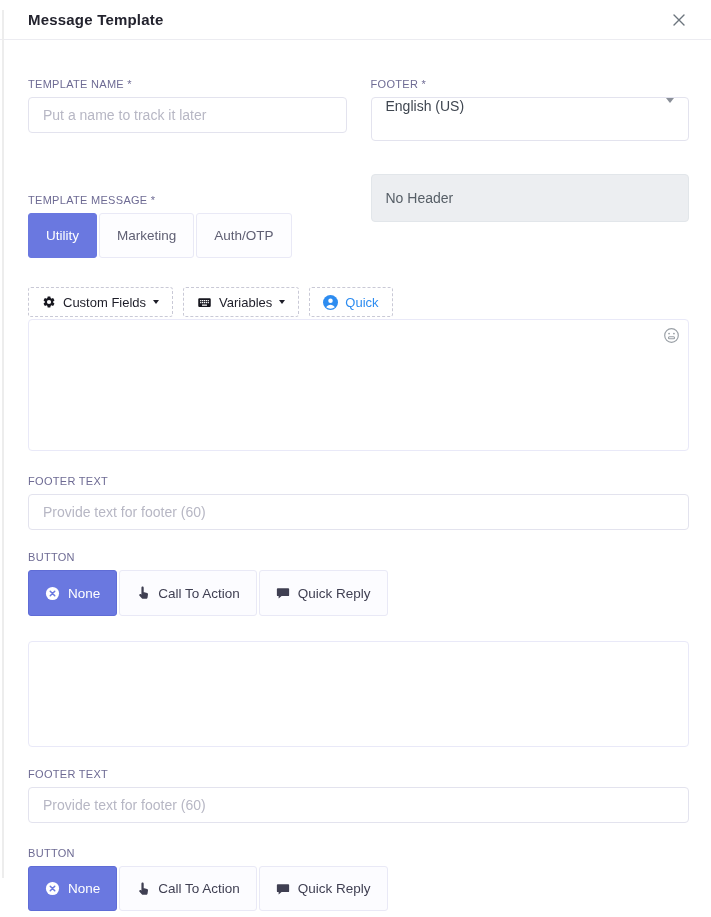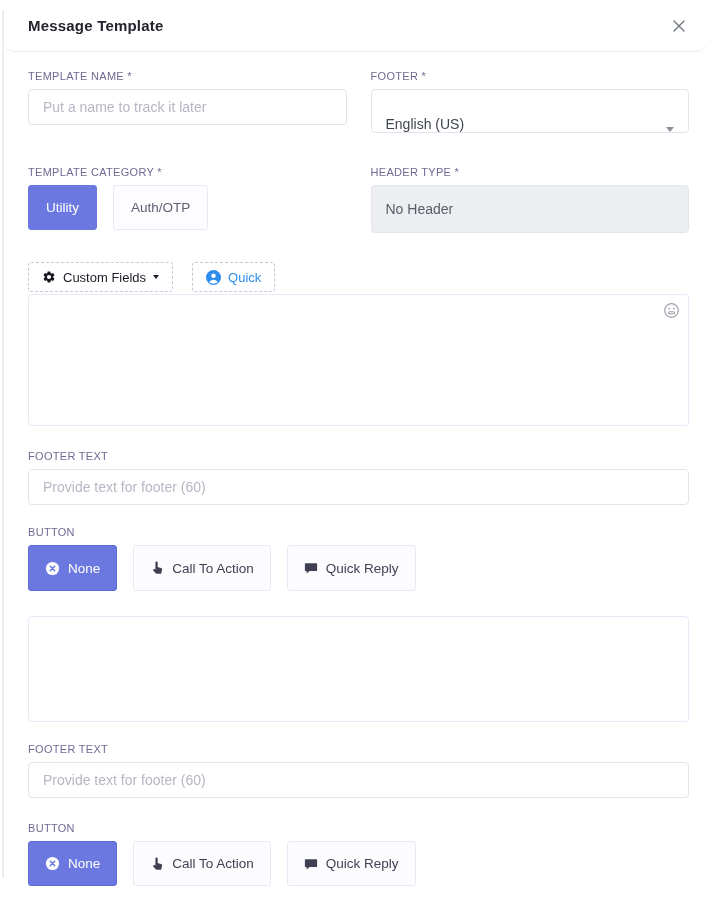--- a/index.html
+++ b/index.html
@@ -10,84 +10,84 @@
     color: #495057;
     position: relative;
     overflow: hidden;
   }
   .edge-line {
     position: absolute; left: 2px; top: 10px; width: 2px; height: 868px;
     background: #ededed;
   }
   
   .modal-header {
-    height: 52px;
+    height: 40px;
     display: flex; align-items: center; justify-content: space-between;
     padding: 0 22px 0 28px;
     border-bottom: 1px solid #ececf1;
-    border-radius: 16px;
   }
   .modal-title { font-size: 15px; font-weight: 700; color: #23232e; letter-spacing: .2px; }
   .close-btn {
     width: 20px; height: 20px; display: flex; align-items: center; justify-content: center;
     cursor: pointer; background: none; border: none;
   }
   
   .content { padding: 18px 22px 0 28px; }
   .row { display: flex; gap: 24px; }
   .col { flex: 1; min-width: 0; }
   .field-label {
     display: block;
     font-size: 11px; line-height: 13px; letter-spacing: .3px;
     color: #6e6b94;
     margin-bottom: 6px;
     white-space: nowrap;
+    margin-top: 20px;
   }
   .text-input {
     width: 100%; height: 36px;
     border: 1px solid #e3e3ee; border-radius: 4px;
     padding: 0 14px; font-size: 14px; color: #495057;
     font-family: "Liberation Sans", sans-serif;
     outline: none; background: #fff;
   }
   .text-input::placeholder { color: #b7b7c4; opacity: 1; }
   .select-box {
     width: 100%; height: 44px;
     border: 1px solid #e3e3ee; border-radius: 4px;
     padding: 0 14px; font-size: 14px; color: #3f4650;
-    display: flex; align-items: flex-end; justify-content: space-between;
+    display: flex; align-items: flex-start; justify-content: space-between;
     cursor: pointer; background: #fff;
   }
   .caret-down {
     width: 0; height: 0;
     border-left: 4px solid transparent; border-right: 4px solid transparent;
     border-top: 5px solid #8a8f98;
   }
   .disabled-box {
     width: 100%; height: 48px;
     border: 1px solid #e2e6ea; border-radius: 4px;
     background: #eceef1; color: #565e66;
     display: flex; align-items: center; padding: 0 14px; font-size: 14px;
   }
   .mb-row1 { margin-bottom: 33px; }
   .mb-row2 { margin-bottom: 29px; }
   
-  .btn-strip { display: flex; gap: 16px; }
+  .btn-strip { display: flex; gap: 2px; }
   .cat-btn {
     height: 45px; padding: 0 17px;
     background: #fdfdff; border: 1px solid #e9e9f6; border-radius: 3px;
     font-size: 13.5px; color: #5f5f73; cursor: pointer;
     display: inline-flex; align-items: center; justify-content: center;
     font-family: "Liberation Sans", sans-serif;
   }
   .cat-btn.active {
     background: #6a78e0; border-color: #6a78e0; color: #ffffff;
   }
   
-  .toolbar { display: flex; gap: 19px; margin-bottom: 2px; }
+  .toolbar { display: flex; gap: 10px; margin-bottom: 2px; }
   .tool-btn {
     height: 30px; padding: 0 13px;
     background: #fff; border: 1px dashed #c9c9d6; border-radius: 3px;
     display: inline-flex; align-items: center; gap: 7px;
     font-size: 13px; font-weight: 500; color: #1d1d28; cursor: pointer;
     font-family: "Liberation Sans", sans-serif;
   }
   .tool-btn .caret-sm {
     width: 0; height: 0;
     border-left: 3.5px solid transparent; border-right: 3.5px solid transparent;
@@ -157,42 +157,51 @@
       <span class="field-label">FOOTER *</span>
       <div class="select-box">
         <span>English (US)</span>
         <span class="caret-down"></span>
       </div>
     </div>
   </div>
 
   <div class="row mb-row2">
     <div class="col">
-      <span class="field-label">TEMPLATE CATEGORY *</span>
+      <span class="field-label">TEMPLATE MESSAGE *</span>
       <div class="btn-strip">
         <button class="cat-btn active">Utility</button>
+        <button class="cat-btn">Marketing</button>
         <button class="cat-btn">Auth/OTP</button>
       </div>
     </div>
     <div class="col">
-      <span class="field-label">HEADER TYPE *</span>
       <div class="disabled-box">
         <span>No Header</span>
       </div>
     </div>
   </div>
 
   <div class="toolbar">
     <button class="tool-btn">
       <span class="icon">
         <svg width="14" height="14" viewBox="0 0 24 24" fill="#17171f">
             <path d="M19.14 12.94c.04-.3.06-.61.06-.94 0-.32-.02-.64-.07-.94l2.03-1.58a.49.49 0 0 0 .12-.61l-1.92-3.32a.49.49 0 0 0-.59-.22l-2.39.96c-.5-.38-1.03-.7-1.62-.94l-.36-2.54a.48.48 0 0 0-.48-.41h-3.84c-.24 0-.43.17-.47.41l-.36 2.54c-.59.24-1.13.57-1.62.94l-2.39-.96a.49.49 0 0 0-.59.22L2.74 8.87c-.12.21-.08.47.12.61l2.03 1.58c-.05.3-.09.63-.09.94s.02.64.07.94l-2.03 1.58a.49.49 0 0 0-.12.61l1.92 3.32c.12.22.37.29.59.22l2.39-.96c.5.38 1.03.7 1.62.94l.36 2.54c.05.24.24.41.48.41h3.84c.24 0 .44-.17.47-.41l.36-2.54c.59-.24 1.13-.56 1.62-.94l2.39.96c.22.08.47 0 .59-.22l1.92-3.32a.49.49 0 0 0-.12-.61l-2.01-1.58zM12 15.6A3.6 3.6 0 1 1 12 8.4a3.6 3.6 0 0 1 0 7.2z"></path>
           </svg>
       </span>
       <span>Custom Fields</span>
+      <span class="caret-sm"></span>
+    </button>
+    <button class="tool-btn">
+      <span class="icon">
+        <svg width="15" height="15" viewBox="0 0 24 24" fill="#17171f">
+            <path d="M20 5H4c-1.1 0-2 .9-2 2v10c0 1.1.9 2 2 2h16c1.1 0 2-.9 2-2V7c0-1.1-.9-2-2-2zm-9 3h2v2h-2V8zm0 3h2v2h-2v-2zM8 8h2v2H8V8zm0 3h2v2H8v-2zm-1 2H5v-2h2v2zm0-3H5V8h2v2zm9 7H8v-2h8v2zm0-4h-2v-2h2v2zm0-3h-2V8h2v2zm3 3h-2v-2h2v2zm0-3h-2V8h2v2z"></path>
+          </svg>
+      </span>
+      <span>Variables</span>
       <span class="caret-sm"></span>
     </button>
     <button class="tool-btn blue">
       <span class="icon">
         <svg width="15" height="15" viewBox="0 0 16 16">
             <circle cx="8" cy="8" r="8" fill="#2d8cf0"></circle>
             <circle cx="8" cy="6" r="2.4" fill="#fff"></circle>
             <path d="M3.4 13.1a5.4 5.4 0 0 1 9.2 0A7.9 7.9 0 0 1 8 14.6a7.9 7.9 0 0 1-4.6-1.5z" fill="#fff"></path>
           </svg>
       </span>

